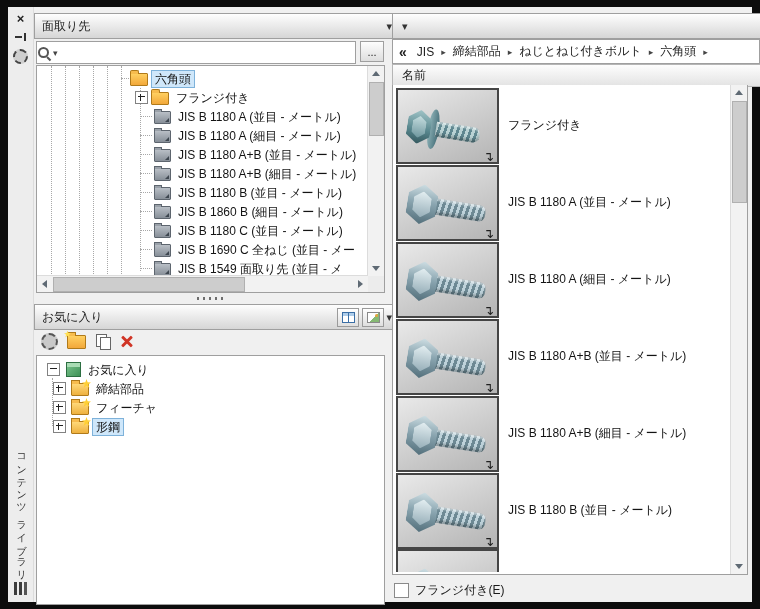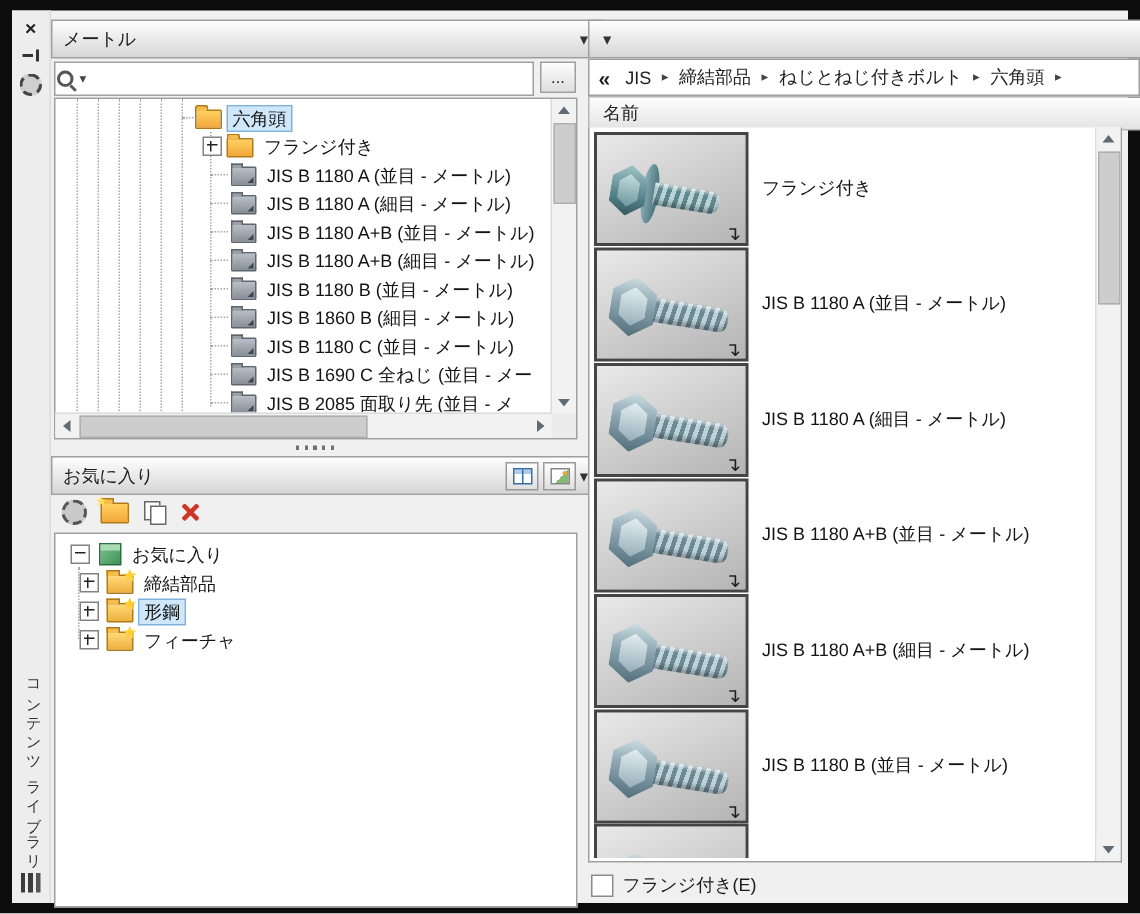--- a/index.html
+++ b/index.html
@@ -159,21 +159,21 @@
           <span class="pin-ic"></span>
         </div>
       <div class="strip-btn">
           <span class="gear-ic"></span>
         </div>
       <div class="strip-label">コンテンツ ライブラリ</div>
       <div class="lib-ic"></div>
     </div>
 
     <div class="phead content-head">
-      <span class="ph-title">メートル</span>
+      <span class="ph-title">面取り先</span>
       <span class="ph-caret">▾</span>
     </div>
 
     <div class="search-box">
       <span class="mag"></span>
       <span class="mag-caret">▾</span>
     </div>
     <button class="more-btn">...</button>
 
     <div class="tree-box">
@@ -232,21 +232,21 @@
           <span class="tlabel">JIS B 1180  C (並目 - メートル)</span>
         </div>
         <div class="trow lvl3">
           <span class="hd hd12"></span>
           <span class="part"></span>
           <span class="tlabel">JIS B 1690  C 全ねじ (並目 - メー</span>
         </div>
         <div class="trow lvl3">
           <span class="hd hd12"></span>
           <span class="part"></span>
-          <span class="tlabel">JIS B 2085  面取り先 (並目 - メ</span>
+          <span class="tlabel">JIS B 1549  面取り先 (並目 - メ</span>
         </div>
       </div>
 
       <div class="vscroll">
         <div class="sb-btn b-top">
             <span class="tri up"></span>
           </div>
         <div class="sb-thumb"></div>
         <div class="sb-btn b-bot">
             <span class="tri down"></span>
@@ -294,26 +294,26 @@
         <span class="tlabel">お気に入り</span>
       </div>
       <div class="frow child">
         <span class="exp plus"></span>
         <span class="sfold"></span>
         <span class="tlabel">締結部品</span>
       </div>
       <div class="frow child">
         <span class="exp plus"></span>
         <span class="sfold"></span>
-        <span class="tlabel selected">形鋼</span>
+        <span class="tlabel">フィーチャ</span>
       </div>
       <div class="frow child">
         <span class="exp plus"></span>
         <span class="sfold"></span>
-        <span class="tlabel">フィーチャ</span>
+        <span class="tlabel selected">形鋼</span>
       </div>
     </div>
 
     <div class="phead detail-head">
       <span class="ph-caret">▾</span>
     </div>
 
     <div class="crumb-bar">
       <span class="back">«</span>
       <span class="crumb">JIS</span>

